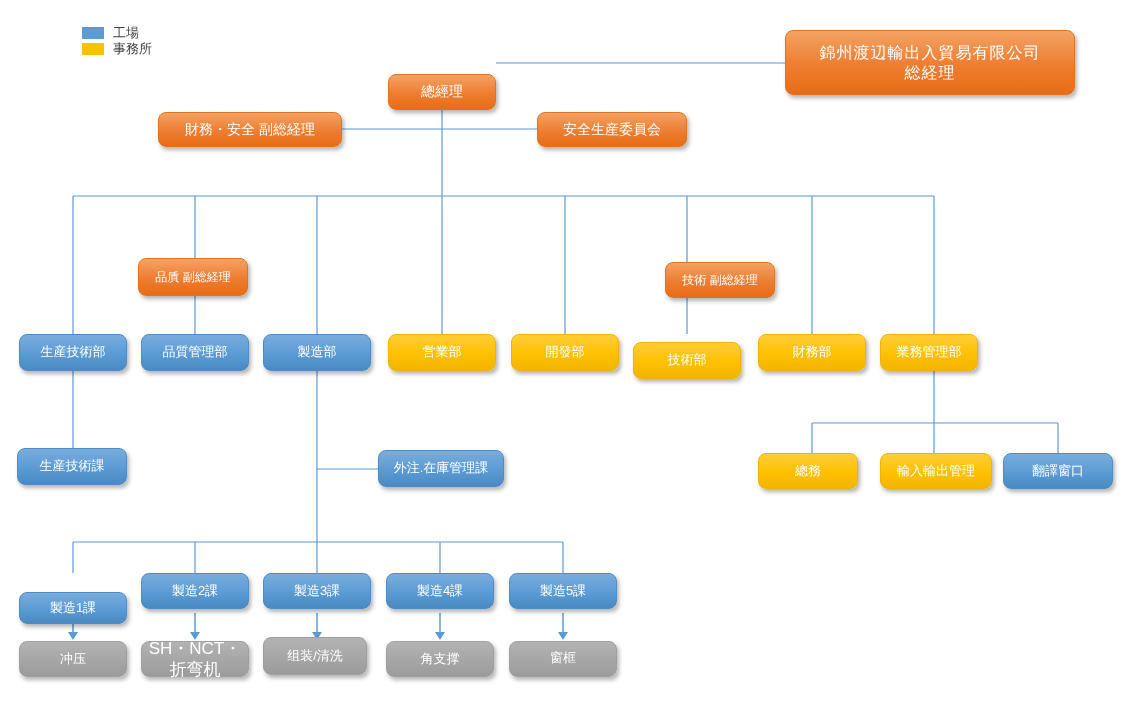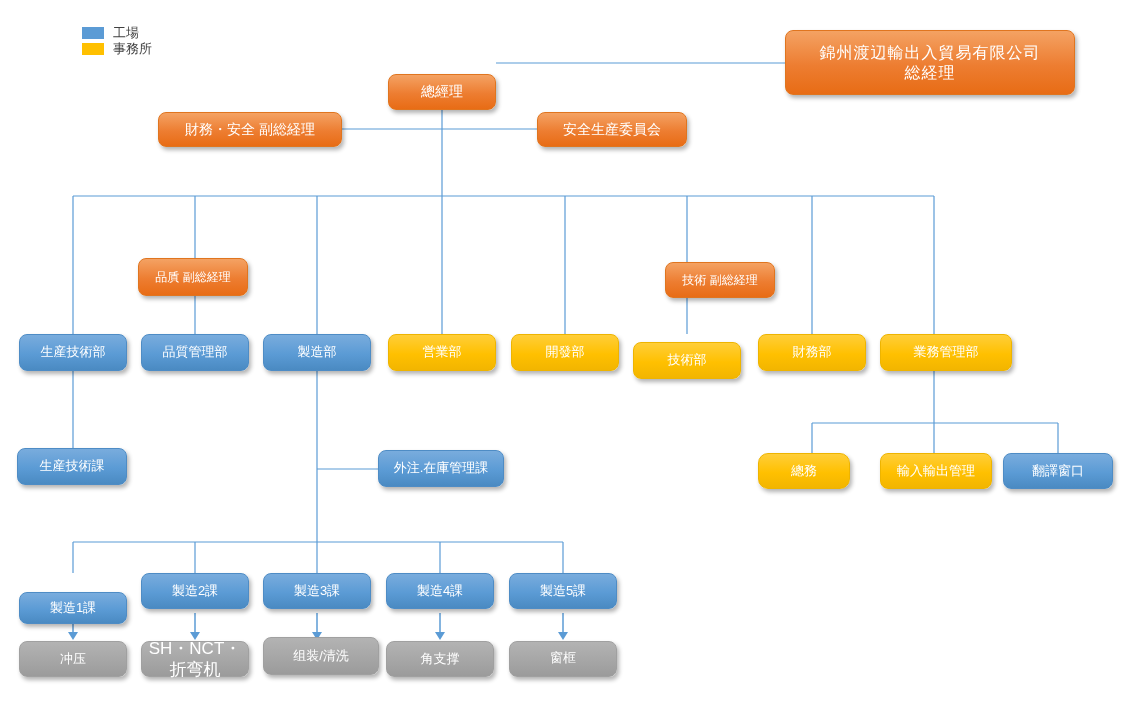--- a/index.html
+++ b/index.html
@@ -105,34 +105,34 @@
 
   <div class="box orange" style="left:633px;top:262px;width:110px;height:36px;font-size:12px;margin-left:32px;">技術 副総経理</div>
 
   <div class="box blue" style="left:19px;top:334px;width:108px;height:37px;">生産技術部</div>
   <div class="box blue" style="left:141px;top:334px;width:108px;height:37px;">品質管理部</div>
   <div class="box blue" style="left:263px;top:334px;width:108px;height:37px;">製造部</div>
   <div class="box yellow" style="left:388px;top:334px;width:108px;height:37px;">営業部</div>
   <div class="box yellow" style="left:511px;top:334px;width:108px;height:37px;">開發部</div>
   <div class="box yellow" style="left:633px;top:334px;width:108px;height:37px;margin-top:8px;">技術部</div>
   <div class="box yellow" style="left:758px;top:334px;width:108px;height:37px;">財務部</div>
-  <div class="box yellow" style="left:880px;top:334px;width:132px;height:37px;">業務管理部</div>
+  <div class="box yellow" style="left:880px;top:334px;width:98px;height:37px;">業務管理部</div>
 
   <div class="box blue" style="left:17px;top:448px;width:110px;height:37px;">生産技術課</div>
   <div class="box blue" style="left:378px;top:450px;width:126px;height:37px;">外注.在庫管理課</div>
 
-  <div class="box yellow" style="left:758px;top:453px;width:92px;height:36px;border-radius:10px;">總務</div>
+  <div class="box yellow" style="left:758px;top:453px;width:100px;height:36px;">總務</div>
   <div class="box yellow" style="left:880px;top:453px;width:112px;height:36px;">輸入輸出管理</div>
   <div class="box blue" style="left:1003px;top:453px;width:110px;height:36px;">翻譯窗口</div>
 
   <div class="box blue" style="left:19px;top:592px;width:108px;height:32px;">製造1課</div>
   <div class="box blue" style="left:141px;top:573px;width:108px;height:36px;">製造2課</div>
   <div class="box blue" style="left:263px;top:573px;width:108px;height:36px;">製造3課</div>
   <div class="box blue" style="left:386px;top:573px;width:108px;height:36px;">製造4課</div>
   <div class="box blue" style="left:509px;top:573px;width:108px;height:36px;">製造5課</div>
 
   <div class="box gray" style="left:19px;top:641px;width:108px;height:36px;">冲压</div>
   <div class="box gray" style="left:141px;top:641px;width:108px;height:36px;font-size:17px;">SH・NCT・折弯机</div>
-  <div class="box gray" style="left:263px;top:637px;width:116px;height:38px;">组装/清洗</div>
+  <div class="box gray" style="left:263px;top:637px;width:104px;height:38px;">组装/清洗</div>
   <div class="box gray" style="left:386px;top:641px;width:108px;height:36px;">角支撑</div>
   <div class="box gray" style="left:509px;top:641px;width:108px;height:36px;font-family:Liberation Mono, monospace;">窗框</div>
 
 </div>
 
 </body></html>

